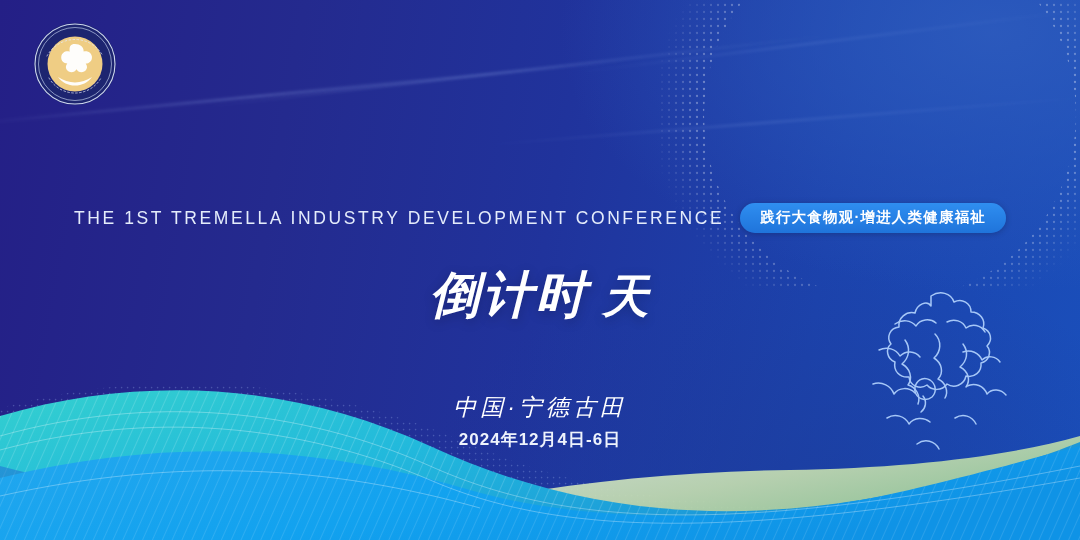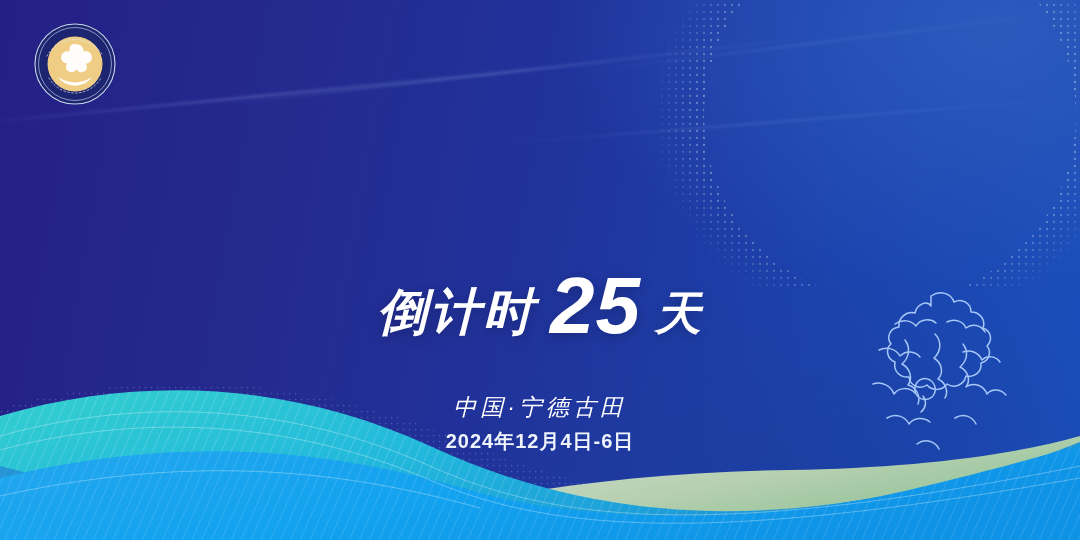--- a/index.html
+++ b/index.html
@@ -125,21 +125,21 @@
     letter-spacing:4px;
     font-weight:500;
     white-space:nowrap;
     font-style:italic;
   }
   .dates {
     position:absolute;
     left:0; right:0; top:428px;
     text-align:center;
     color:#eef3fc;
-    font-size:20px;
+    font-size:17px;
     letter-spacing:1px;
     font-weight:bold;
     white-space:nowrap;
   }
 
   
   .tremella {
     position:absolute;
     right:55px; top:288px;
     width:190px; height:175px;
@@ -204,24 +204,27 @@
       <path d="M25 55c5.2 3.6 11.2 5.4 17 5.4S53.8 58.6 59 55c-4.2 5.6-10.3 8.6-17 8.6S29.2 60.6 25 55z"></path>
     </g>
 
     <g fill="none" stroke="#e3e9f7" stroke-width="0.9" stroke-linecap="round" opacity="0.85" stroke-dasharray="1.6 2.4">
       <path d="M14 34 A32 32 0 0 1 70 34"></path>
       <path d="M16 56 A30 30 0 0 0 68 56"></path>
     </g>
   </svg>
 
 
+  <div class="subrow">
+    <span class="sub-en">THE 1ST TREMELLA INDUSTRY DEVELOPMENT CONFERENCE</span>
+    <span class="badge">践行大食物观·增进人类健康福祉</span>
+  </div>
 
   <div class="countdown">
     <span class="cd-label">倒计时</span>
-    <span class="cd-num">25</span>
     <span class="cd-unit">天</span>
   </div>
 
   <div class="place">中国·宁德古田</div>
   <div class="dates">2024年12月4日-6日</div>
 
   <svg class="tremella" viewBox="0 0 190 175" aria-hidden="true">
     <g fill="none" stroke="#a6c7f7" stroke-width="1.5" stroke-linecap="round" stroke-linejoin="round">
       <path d="M96 8c9-6 20-3 23 6 8-4 17 1 17 10 9 0 15 8 12 16 8 3 10 12 4 18 5 6 2 15-6 17 1 9-7 15-15 13-2 9-12 13-19 8-5 7-15 7-20 1-7 5-17 1-18-8-9 1-16-6-14-15-8-3-10-13-4-18-5-7-1-16 8-17-1-9 7-16 16-14 2-9 12-13 16-7z"></path>
       <path d="M60 36c7-5 16-4 21 2 4-7 14-8 20-3"></path>

